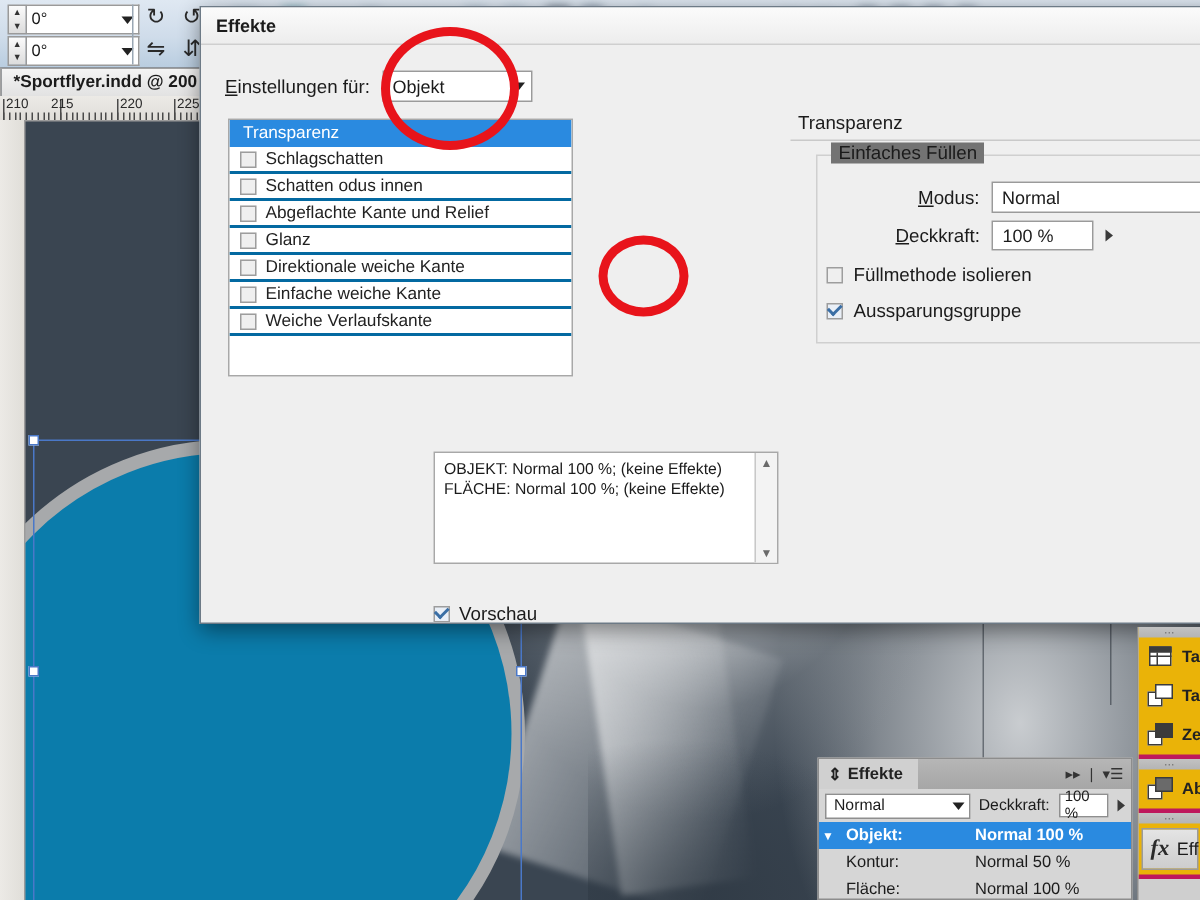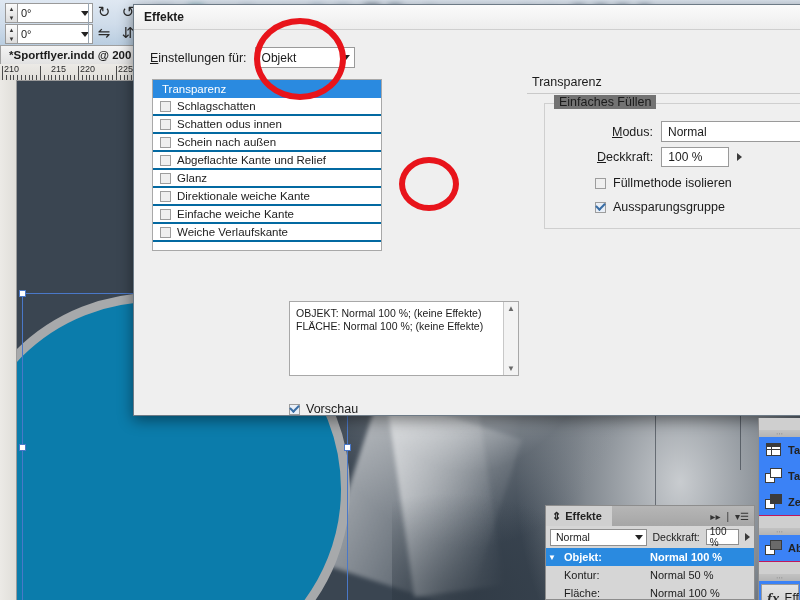--- a/index.html
+++ b/index.html
@@ -103,21 +103,21 @@
   #right-divider{position:absolute;left:393px;top:64px;width:297px;height:1px;background:#c9c9c9;}
   #fill-group{position:absolute;left:410px;top:74px;width:295px;height:126px;
     border:1px solid #cfcfcf;box-sizing:border-box;}
   #fill-legend{position:absolute;left:420px;top:66px;background:#737373;padding:0 5px;font-size:12.5px;}
   .field-row{position:absolute;display:flex;align-items:center;gap:8px;font-size:12.5px;}
   #modus-select{width:160px;height:21px;background:#fff;border:1px solid #9a9a9a;box-sizing:border-box;
     display:flex;align-items:center;justify-content:space-between;padding:0 5px 0 6px;font-size:12px;}
   #deck-field{width:68px;height:20px;background:#fff;border:1px solid #9a9a9a;box-sizing:border-box;
     display:flex;align-items:center;padding-left:6px;font-size:12px;}
   .tri-right{width:0;height:0;border-top:4px solid transparent;border-bottom:4px solid transparent;border-left:5px solid #3a3a3a;}
-  .chk-row{position:absolute;display:flex;align-items:center;gap:7px;font-size:12.5px;margin-left:44px;}
+  .chk-row{position:absolute;display:flex;align-items:center;gap:7px;font-size:12.5px;}
 
   
   .red-ring{position:absolute;border:6px solid #e8141b;border-radius:50%;box-sizing:border-box;pointer-events:none;}
 
   
   #effects-panel{position:absolute;left:545px;top:505px;width:210px;height:95px;
     background:#d6d6d6;border:1px solid #8d8d8d;box-sizing:border-box;overflow:hidden;}
   #panel-tabbar{height:20px;background:linear-gradient(180deg,#b6b6b6,#a6a6a6);display:flex;align-items:center;}
   #panel-tab{height:20px;background:#d0d0d0;display:flex;align-items:center;gap:4px;padding:0 10px 0 6px;
     font-size:11px;font-weight:bold;color:#222;}
@@ -129,21 +129,21 @@
     display:flex;align-items:center;padding-left:3px;font-size:10px;}
   .prow{height:18px;display:flex;align-items:center;font-size:11px;color:#1b1b1b;}
   .prow.sel{background:#2a8ae0;color:#fff;font-weight:bold;}
   .prow .pname{width:86px;padding-left:6px;}
   .prow .pval{}
   .twisty{width:12px;text-align:center;font-size:8px;}
 
   
   #dock{position:absolute;left:758px;top:418px;width:42px;height:182px;
     background:#cfcfcf;border-left:1px solid #8d8d8d;overflow:hidden;}
-  .dock-grp{background:#3b82f6;border-bottom:1px solid #be185d;margin-top:12px;}
+  .dock-grp{background:#eab308;border-bottom:3px solid #be185d;}
   .dock-grip{height:7px;background:linear-gradient(180deg,#c2c2c2,#b4b4b4);
     display:flex;align-items:center;justify-content:center;font-size:7px;color:#6f6f6f;letter-spacing:1px;}
   .dock-item{height:26px;display:flex;align-items:center;gap:5px;padding-left:6px;font-size:11px;font-weight:bold;color:#222;}
   .dock-ic{width:18px;height:16px;flex:none;position:relative;}
   .dock-ic .sq{position:absolute;background:#fff;border:1.4px solid #3b3b3b;box-sizing:border-box;}
   .fx-item{height:26px;margin:3px 2px;background:linear-gradient(180deg,#e4e4e4,#cdcdcd);
     border:1px solid #9b9b9b;display:flex;align-items:center;gap:5px;padding-left:5px;}
   .fx-glyph{font-family:"Liberation Serif",serif;font-style:italic;font-weight:bold;font-size:15px;color:#2a2a2a;}
 </style>
 </head>
@@ -220,21 +220,21 @@
 </div>
 
 <div id="doc-tab">
   <span>*Sportflyer.indd @ 200</span>
 </div>
 
 <div id="ruler">
   <div class="tick" style="left:2px;height:14px;"></div>
   <div class="rlabel" style="left:4px;">210</div>
   <div class="tick" style="left:40px;height:14px;"></div>
-  <div class="rlabel" style="left:51px;">215</div>
+  <div class="rlabel" style="left:34px;">215</div>
   <div class="tick" style="left:78px;height:14px;"></div>
   <div class="rlabel" style="left:80px;">220</div>
   <div class="tick" style="left:116px;height:14px;"></div>
   <div class="rlabel" style="left:118px;">225</div>
   <div id="minor-ticks">
       <div class="tick" style="left: 2px; height: 5px;"></div>
       <div class="tick" style="left: 6px; height: 5px;"></div>
       <div class="tick" style="left: 10px; height: 5px;"></div>
       <div class="tick" style="left: 13px; height: 5px;"></div>
       <div class="tick" style="left: 17px; height: 5px;"></div>
@@ -469,24 +469,20 @@
         <div class="eff-row">
           <span class="cb"></span>
           <span>Schlagschatten</span>
         </div>
         <div class="eff-row">
           <span class="cb"></span>
           <span>Schatten odus innen</span>
         </div>
         <div class="eff-row">
           <span class="cb"></span>
-          <span>Schein nach außen</span>
-        </div>
-        <div class="eff-row">
-          <span class="cb"></span>
           <span>Abgeflachte Kante und Relief</span>
         </div>
         <div class="eff-row">
           <span class="cb"></span>
           <span>Glanz</span>
         </div>
         <div class="eff-row">
           <span class="cb"></span>
           <span>Direktionale weiche Kante</span>
         </div>

